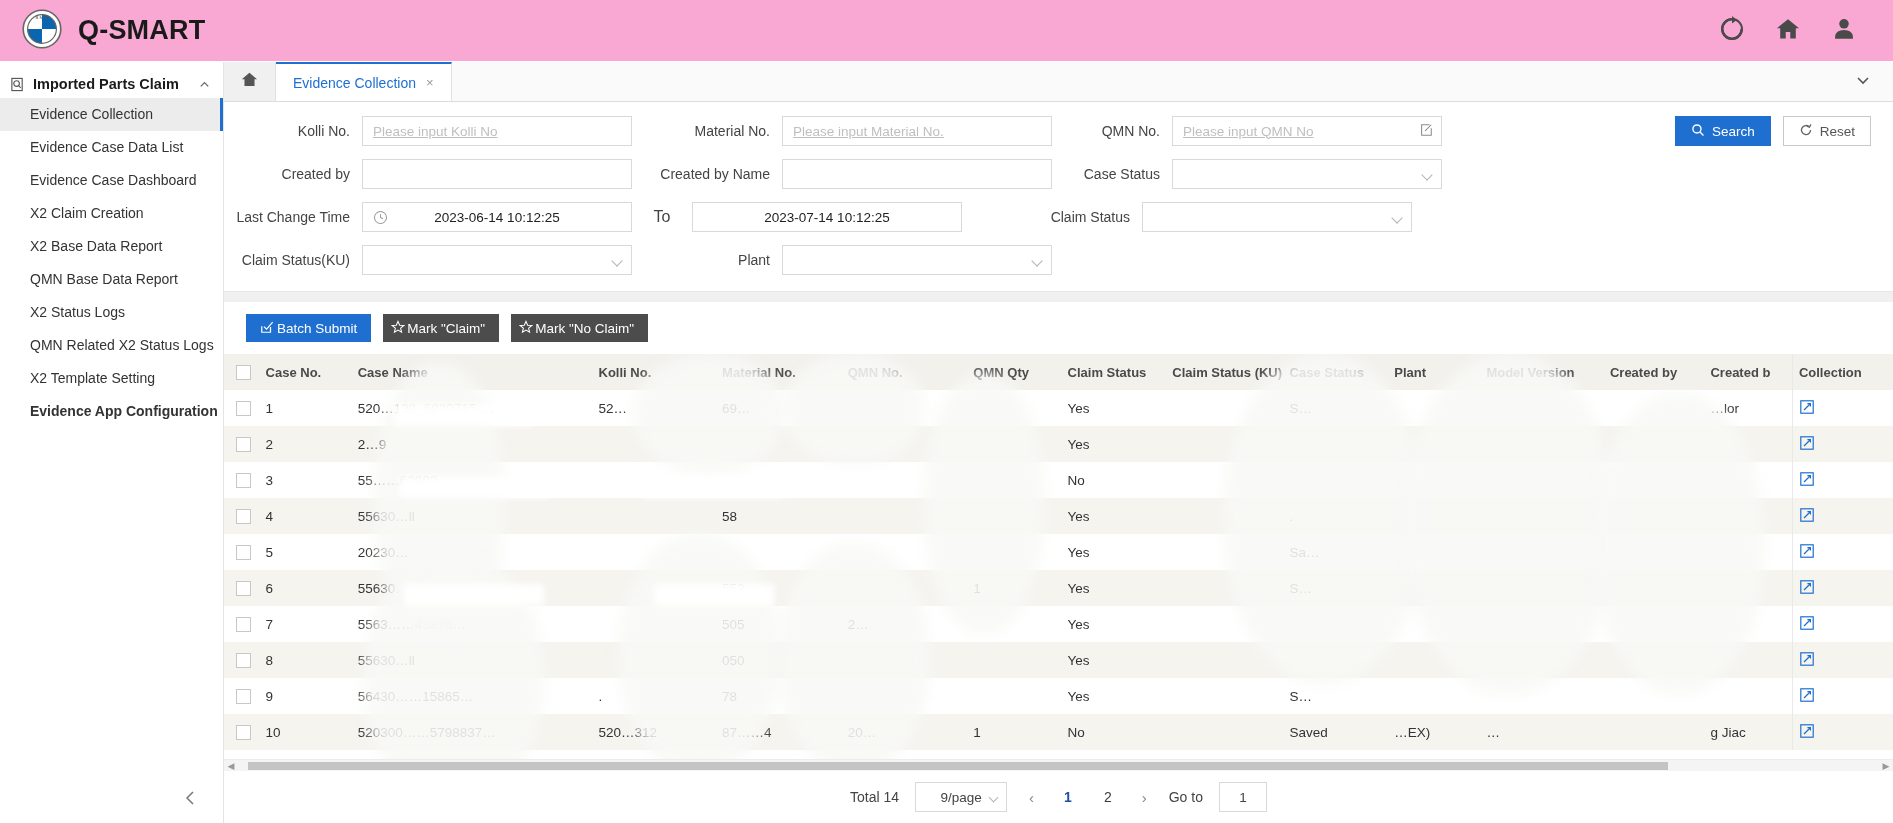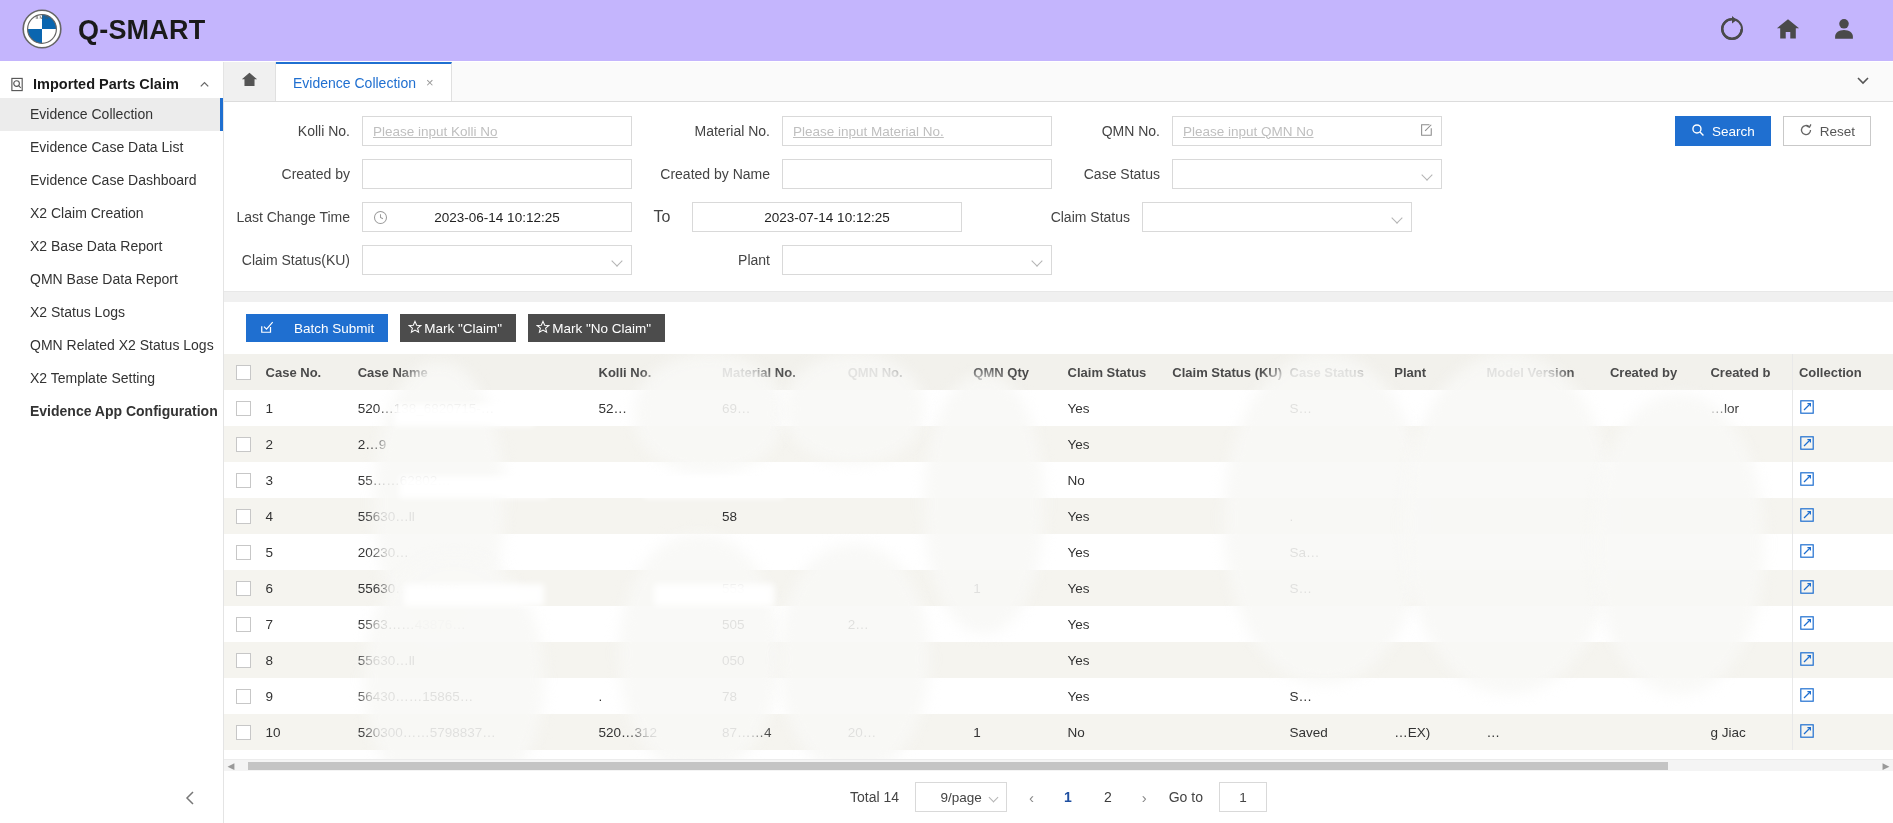--- a/index.html
+++ b/index.html
@@ -8,21 +8,21 @@
     font-family: "Liberation Sans", sans-serif;
     background: #ffffff;
     overflow: hidden;
     color: #333;
   }
   
   #app { width: 1893px; height: 823px; position: relative; }
   .topbar {
     height: 62px; width: 100%;
     display: flex; align-items: center;
-    background: #c4b5fd;
+    background: #f9a8d4;
     position: relative;
     border-bottom: 1px solid #fff;
   }
   .brand { display: flex; align-items: center; padding-left: 22px; gap: 16px; }
   .bmw-logo { width: 40px; height: 40px; }
   .brand-title {
     font-size: 27px; font-weight: bold; letter-spacing: .2px; color: #1a1a1a;
   }
   .top-icons {
     margin-left: auto; display: flex; align-items: center; gap: 30px;
@@ -129,21 +129,21 @@
   .btn-default { background: #fff; color: #555; border: 1px solid #c9c9c9; }
   .btn svg { width: 14px; height: 14px; }
   
   .table-card {
     background: #fff; margin-top: 10px; flex: 1;
     display: flex; flex-direction: column; min-height: 0;
     position: relative;
   }
   .toolbar { display: flex; gap: 12px; padding: 12px 0 12px 22px; }
   .tbtn {
-    height: 28px; display: inline-flex; align-items: center; gap: 20px;
+    height: 28px; display: inline-flex; align-items: center; gap: 3px;
     padding: 0 14px; font-size: 13.5px; color: #fff; cursor: pointer;
   }
   .tbtn.blue { background: #1f6fd0; }
   .tbtn.dark { background: #4c4c4c; padding-left: 8px; gap: 2px; }
   .tbtn svg { width: 14px; height: 14px; }
   
   .tbl-scroll { flex: 1; overflow: hidden; position: relative; }
   table.grid { width: 100%; border-collapse: collapse; table-layout: fixed; }
   table.grid th {
     background: #f2f1ec; font-size: 13px; font-weight: bold; color: #4a4a4a;

